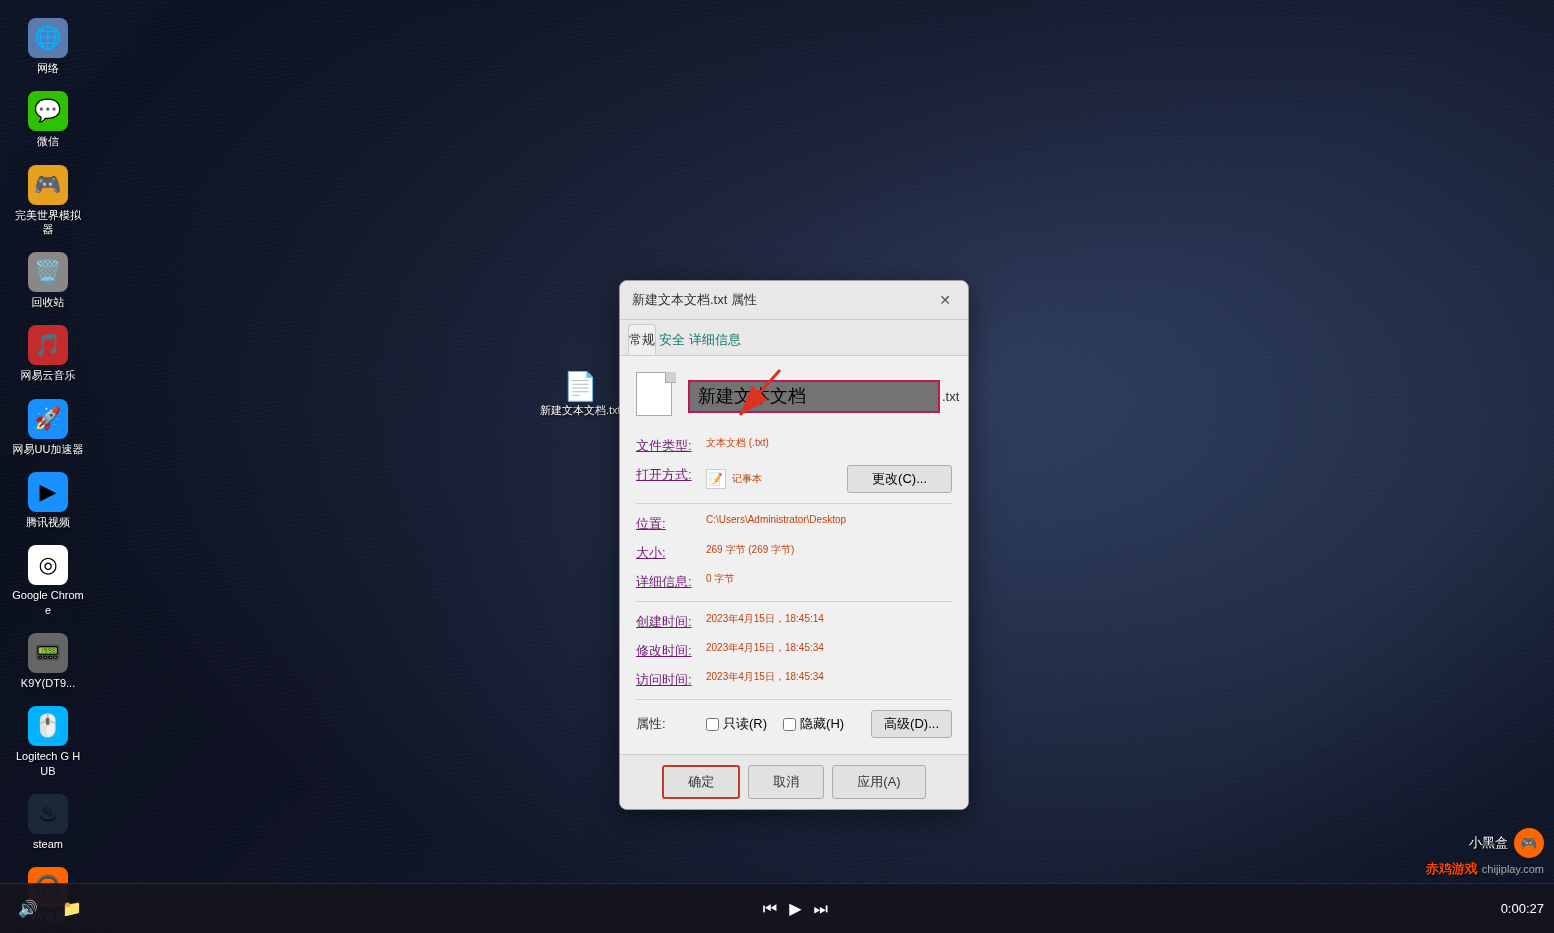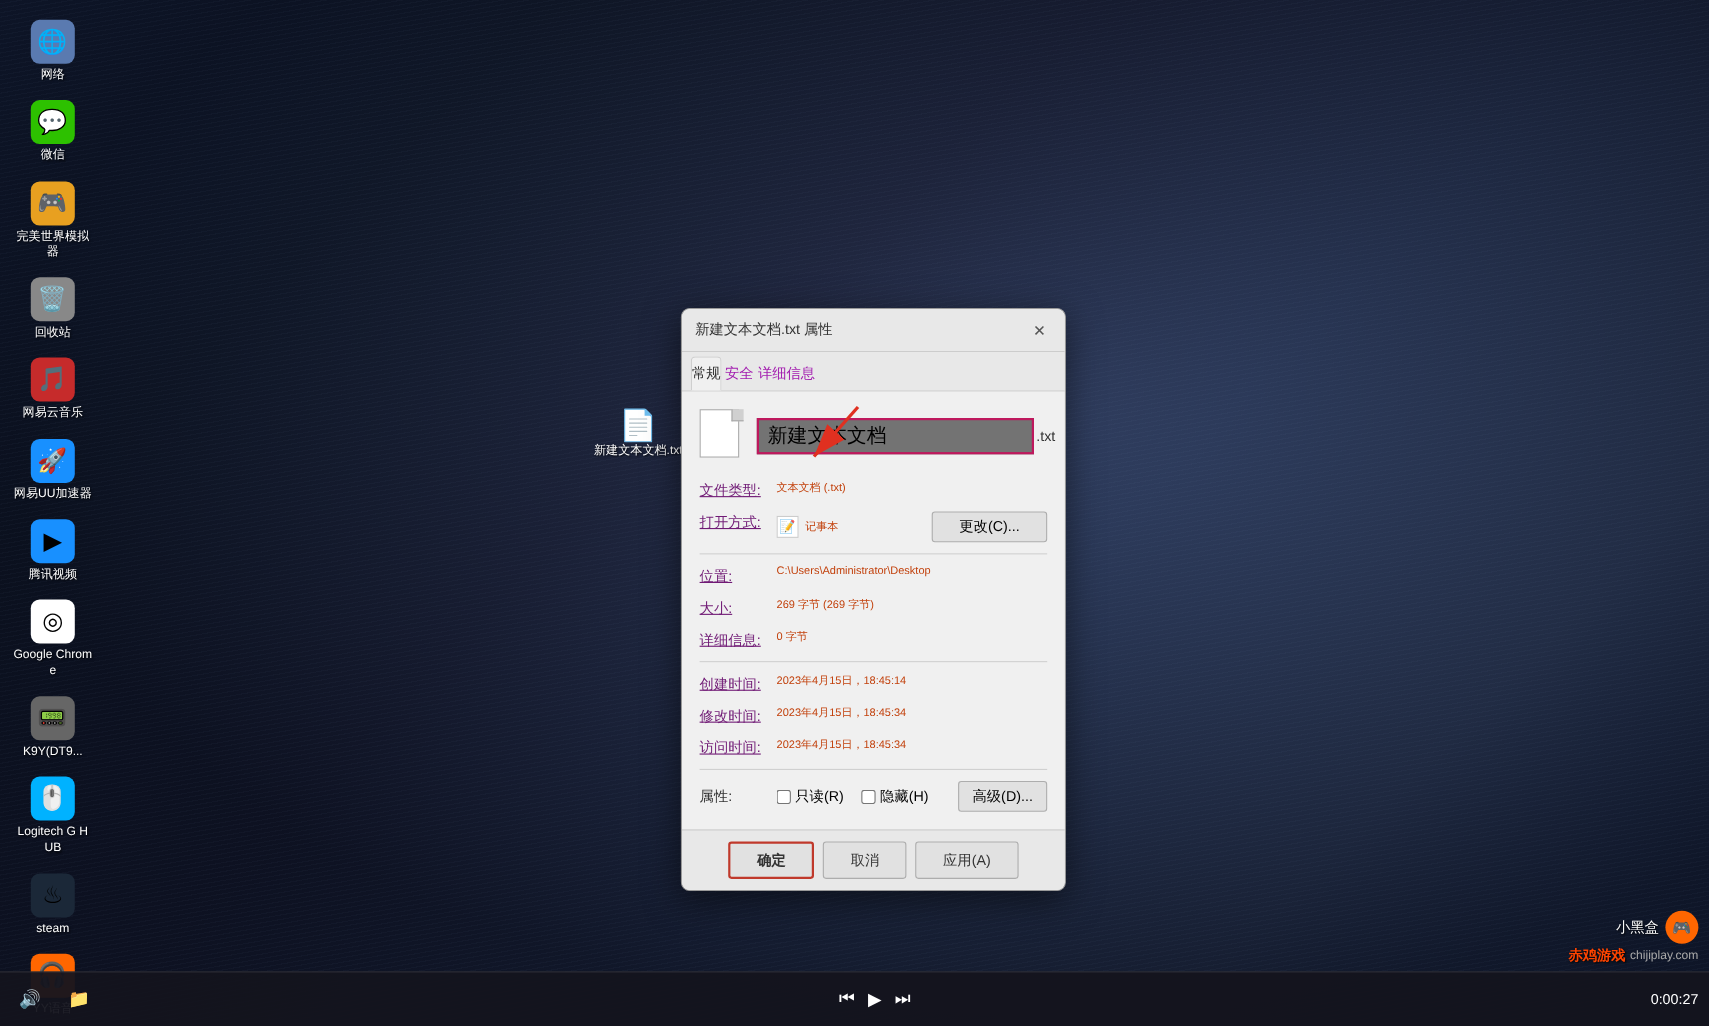--- a/index.html
+++ b/index.html
@@ -205,21 +205,21 @@
       margin-right: 2px;
     }
 
     .tab.active {
       background: #f0f0f0;
       border-color: #ccc;
       color: #333;
     }
 
     .tab:not(.active) {
-      color: #a21caf;
+      color: #0f766e;
     }
 
     
     .dialog-content {
       background: #f0f0f0;
       padding: 16px;
     }
 
     
     .file-header {
@@ -374,21 +374,21 @@
       font-size: 13px;
       border-radius: 3px;
       cursor: pointer;
       font-family: inherit;
     }
 
     .btn-ok {
       background: #e1e1e1;
       border: 2px solid #c0392b;
       color: #333;
-      font-weight: bold;
+      font-weight: normal;
     }
 
     .btn-cancel {
       background: #e1e1e1;
       border: 1px solid #adadad;
       color: #333;
     }
 
     .btn-apply {
       background: #e1e1e1;

